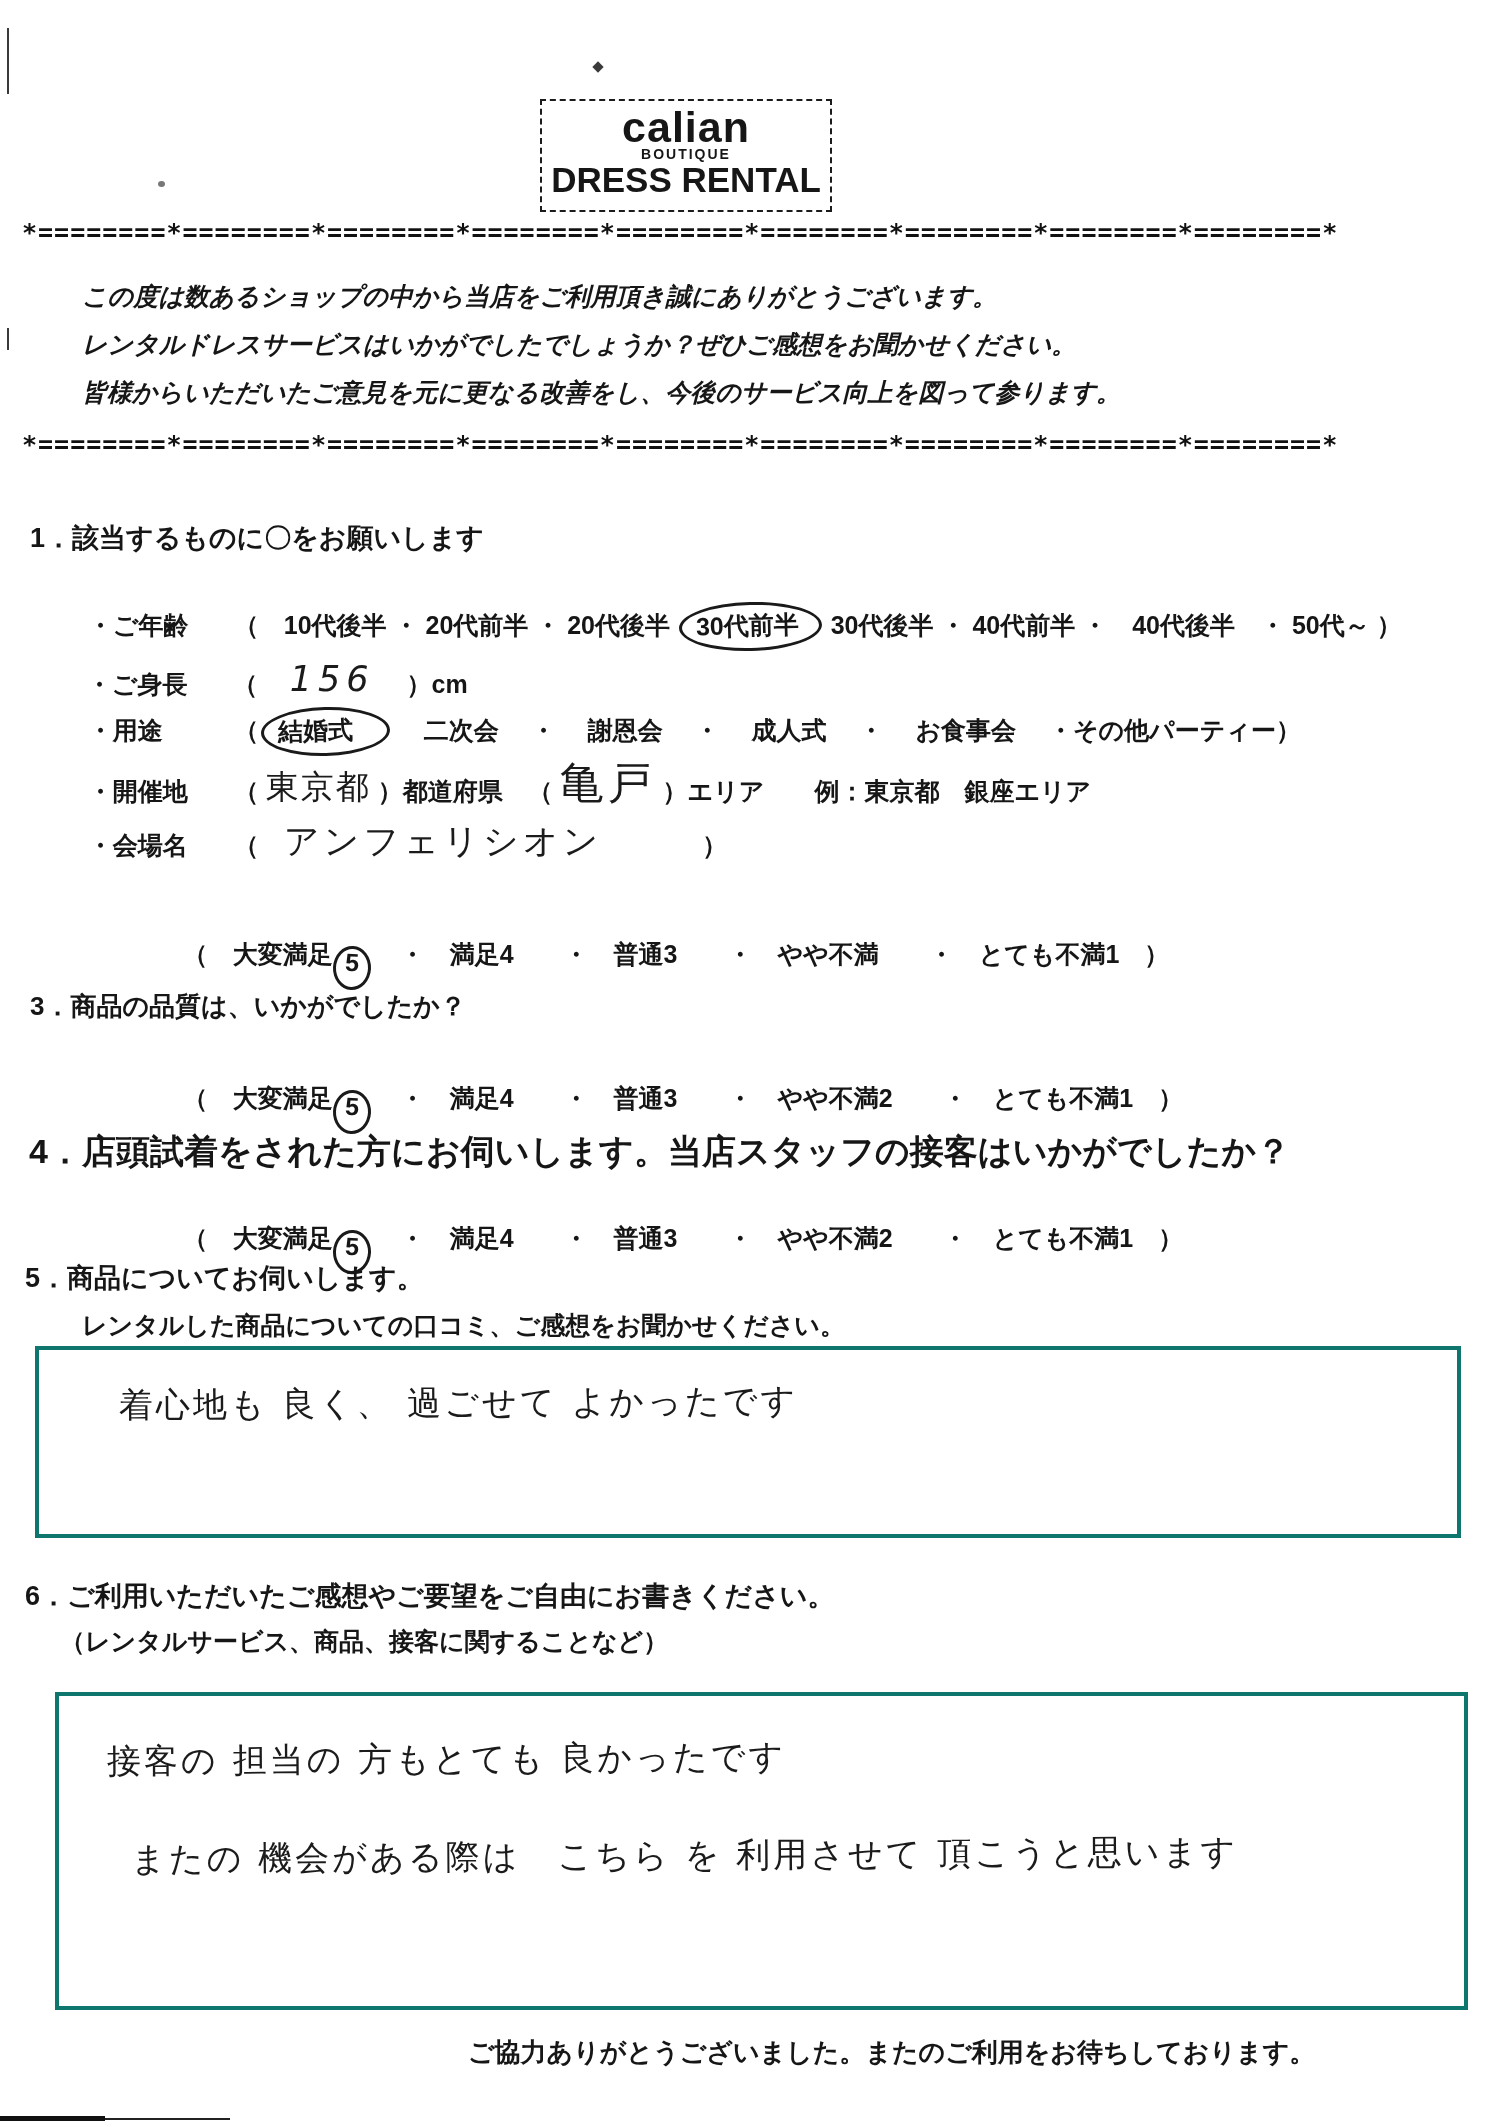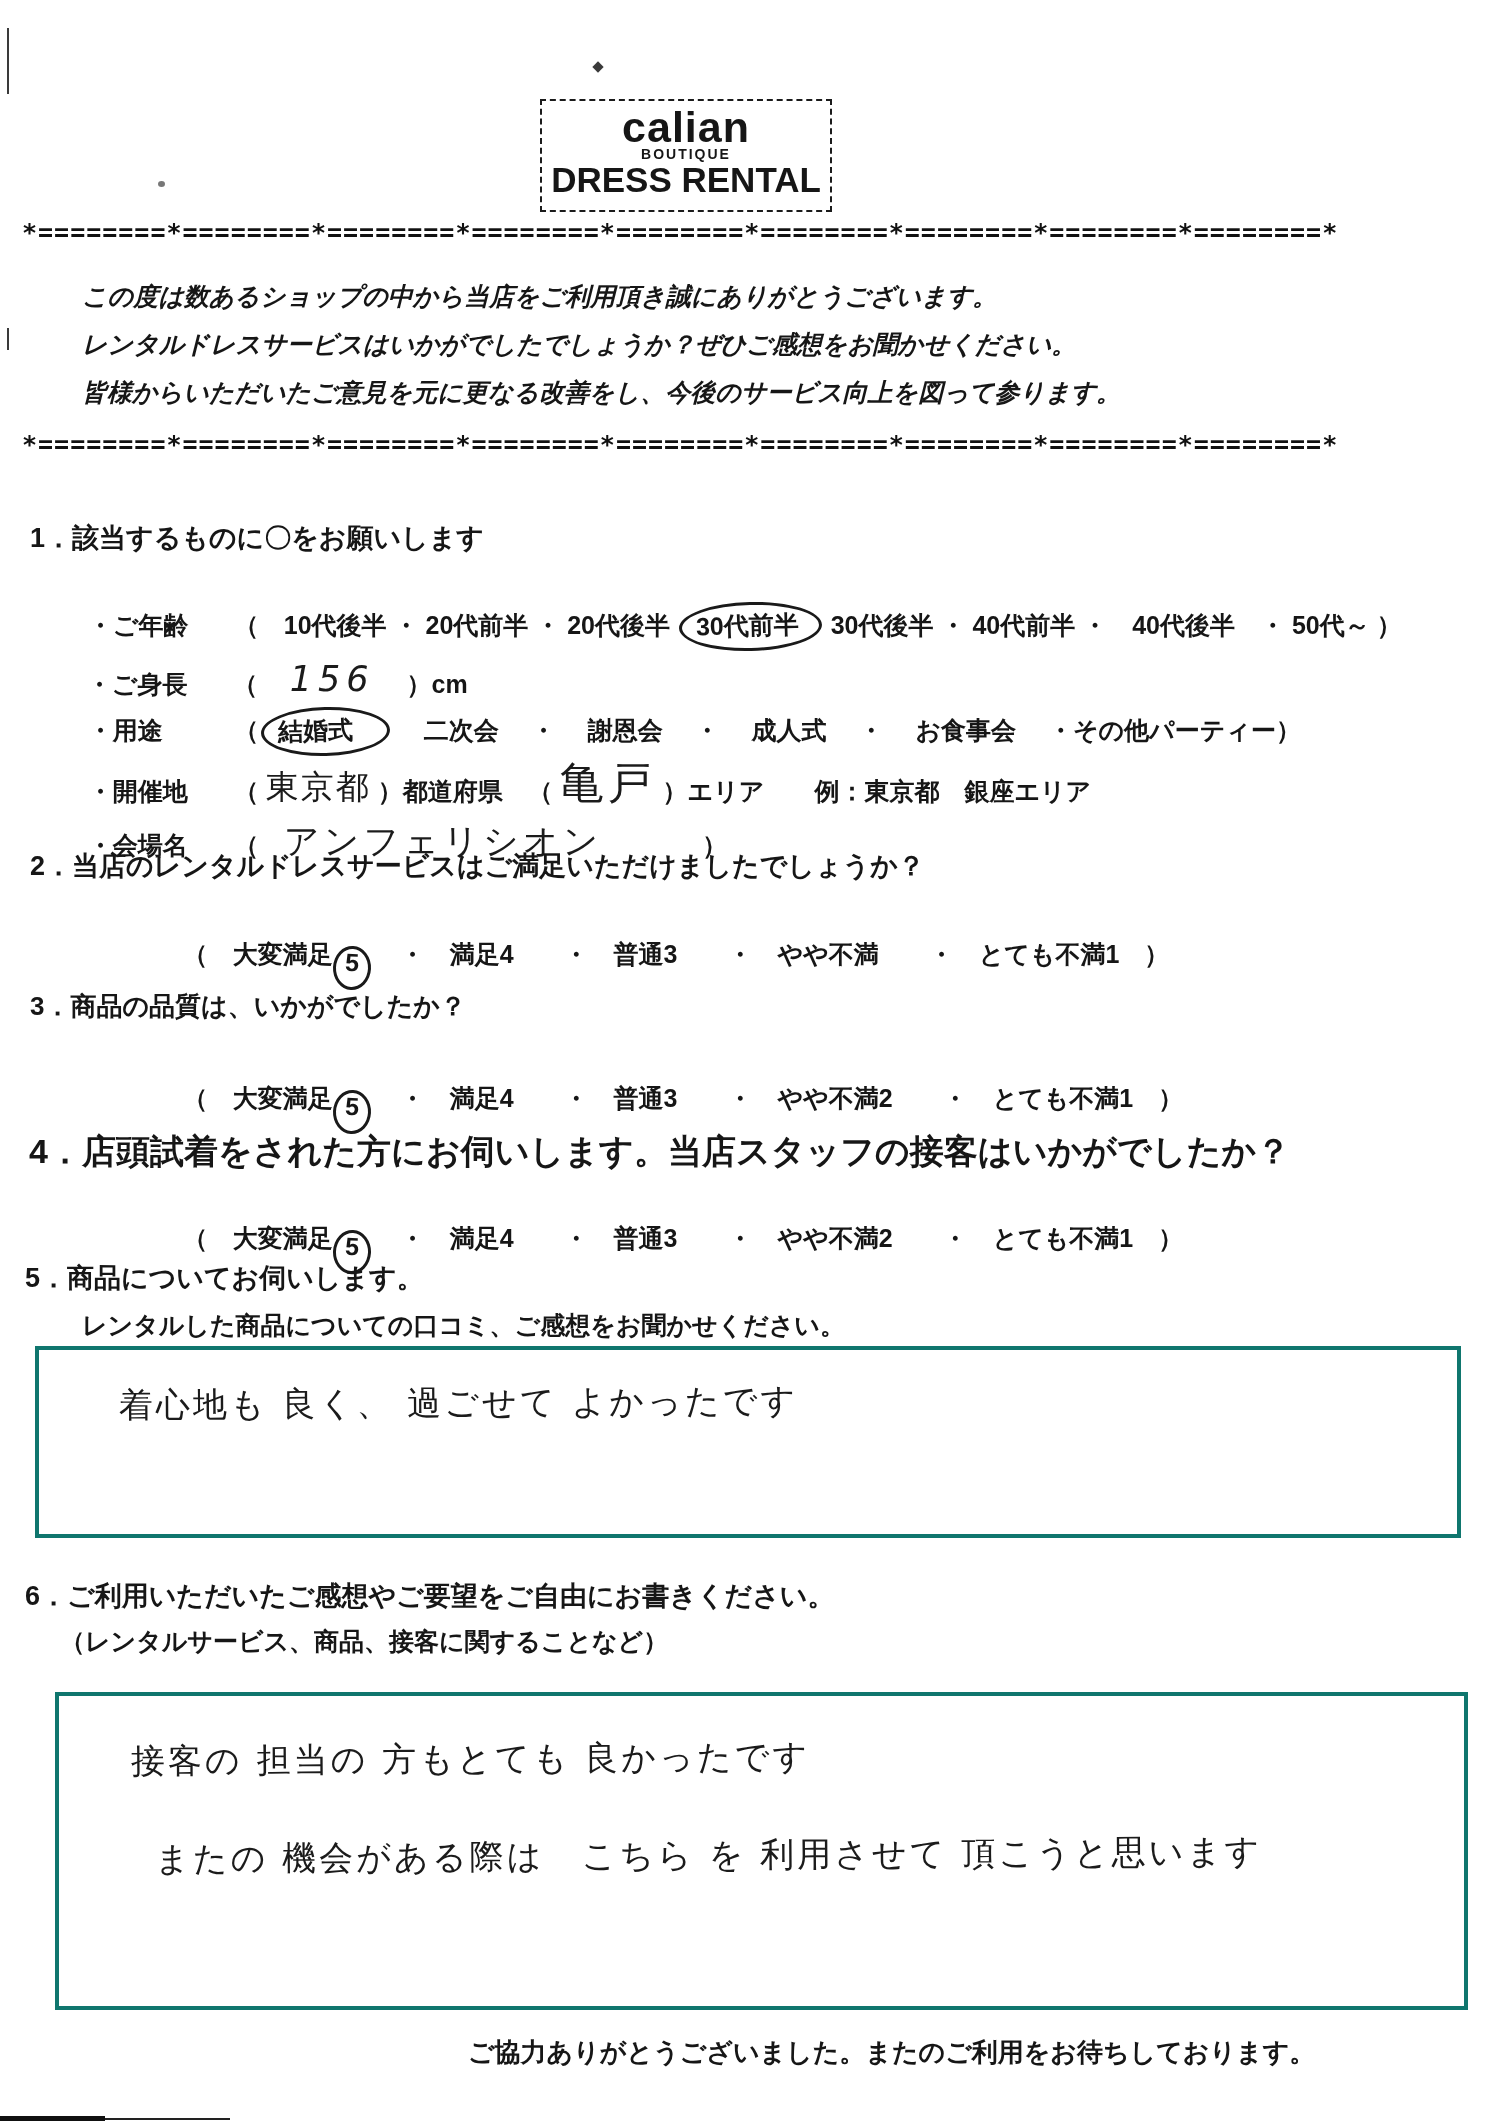--- a/index.html
+++ b/index.html
@@ -103,21 +103,20 @@
   </div>
 
   <div class="abs row" style="left:60px;top:728px;">
     <span class="label">・開催地</span><span>（ </span><span class="hw hw-pref">東京都</span><span> ）都道府県　（ </span><span class="hw hw-area">亀戸</span><span> ）エリア</span><span>　　例：東京都　銀座エリア</span>
   </div>
 
   <div class="abs row" style="left:60px;top:783px;">
     <span class="label">・会場名</span><span>（　</span><span class="hw hw-venue">アンフェリシオン</span><span>　　　　）</span>
   </div>
 
-  <div class="abs row" style="left:30px;top:848px;font-size:27px;">2．当店のレンタルドレスサービスはご満足いただけましたでしょうか？</div>
   <div class="abs row" style="left:155px;top:902px;">
     <span>（　大変満足</span><span class="circled-num">5</span><span>　・　満足4　　・　普通3　　・　やや不満　　・　とても不満1　）</span>
   </div>
 
   <div class="abs row" style="left:30px;top:988px;font-size:26px;">3．商品の品質は、いかがでしたか？</div>
   <div class="abs row" style="left:155px;top:1046px;">
     <span>（　大変満足</span><span class="circled-num">5</span><span>　・　満足4　　・　普通3　　・　やや不満2　　・　とても不満1　）</span>
   </div>
 
   <div class="abs row" style="left:29px;top:1128px;font-size:34px;">4．店頭試着をされた方にお伺いします。当店スタッフの接客はいかがでしたか？</div>
@@ -126,20 +125,20 @@
   </div>
 
   <div class="abs row" style="left:25px;top:1260px;font-size:27px;">5．商品についてお伺いします。</div>
   <div class="abs row" style="left:82px;top:1308px;">レンタルした商品についての口コミ、ご感想をお聞かせください。</div>
   <div class="abs answer-box" style="left:35px;top:1346px;width:1426px;height:192px;">
     <div class="hw hw-answer" style="margin:28px 0 0 80px;">着心地も 良く、 過ごせて よかったです</div>
   </div>
 
   <div class="abs row" style="left:25px;top:1578px;font-size:27px;">6．ご利用いただいたご感想やご要望をご自由にお書きください。</div>
   <div class="abs row" style="left:60px;top:1624px;">（レンタルサービス、商品、接客に関することなど）</div>
-  <div class="abs answer-box" style="left:55px;top:1692px;width:1413px;height:318px;padding-left:24px;">
+  <div class="abs answer-box" style="left:55px;top:1692px;width:1413px;height:318px;">
     <div class="hw hw-answer" style="margin:38px 0 0 48px;">接客の 担当の 方もとても 良かったです</div>
     <div class="hw hw-answer" style="margin:52px 0 0 72px;">またの 機会がある際は　こちら を 利用させて 頂こうと思います</div>
   </div>
 
   <div class="abs row" style="left:468px;top:2034px;font-size:26px;">ご協力ありがとうございました。またのご利用をお待ちしております。</div>
 
 </div>
 
 </body></html>

